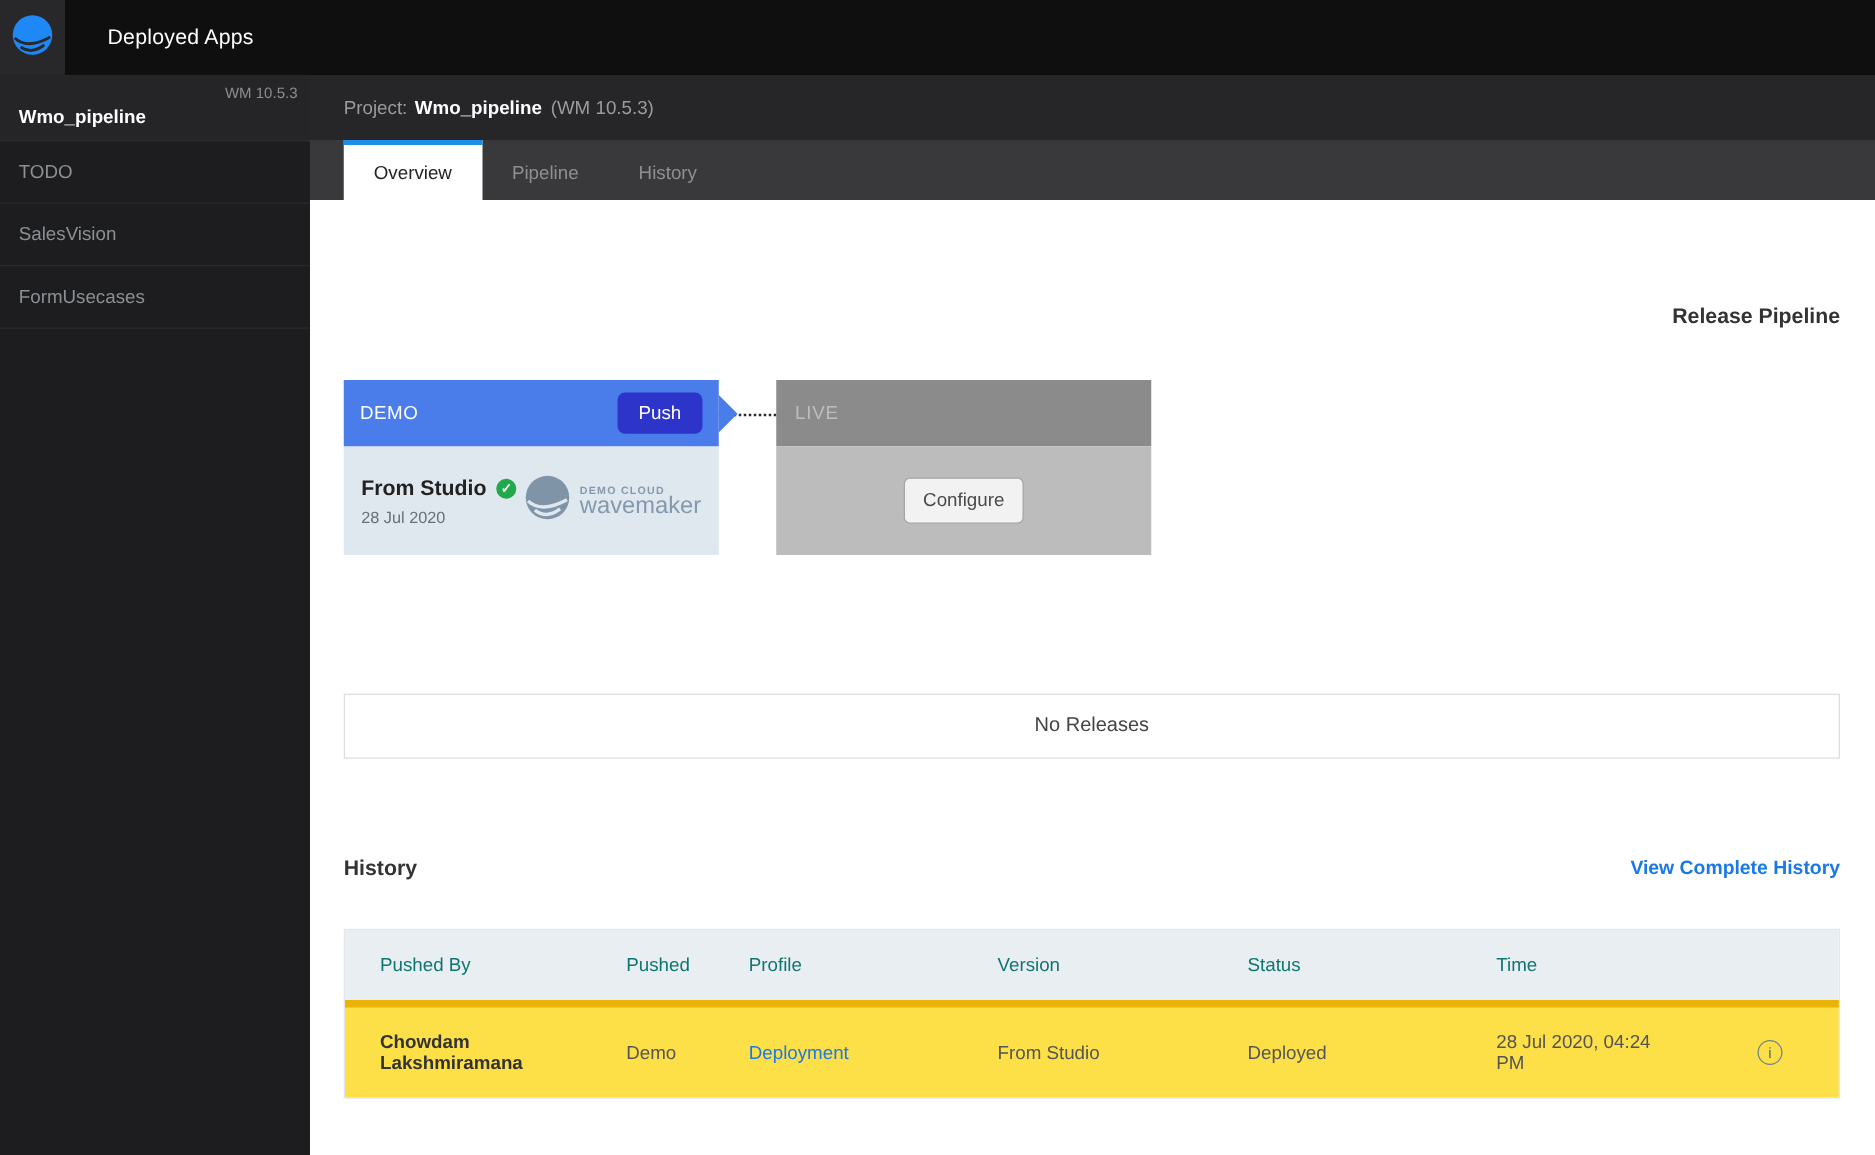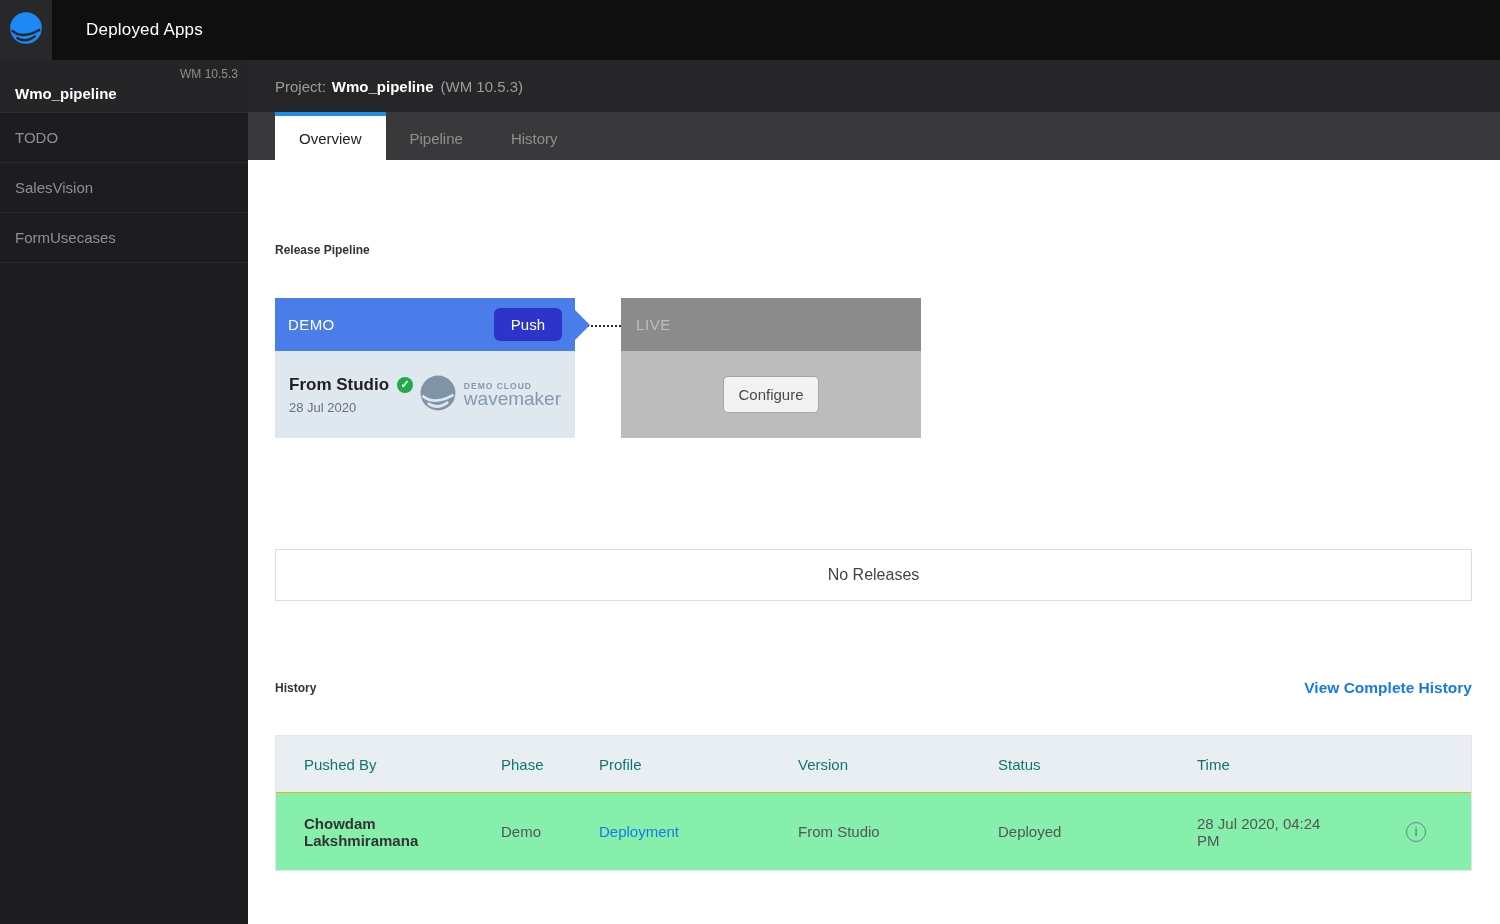--- a/index.html
+++ b/index.html
@@ -28,21 +28,21 @@
   .proj-name { color:#fff; font-weight:700; margin:0 7px 0 6px; }
   .proj-ver { color:#9b9b9b; }
 
   
   .tabbar { height:48px; background:#39393b; display:flex; padding-left:27px; }
   .tab { display:flex; align-items:center; padding:0 24px; font-size:15px; color:#8f8f8f; border-top:4px solid transparent; cursor:pointer; }
   .tab.active { background:#fff; color:#222; border-top-color:#1e8fe8; }
 
   
   .content { flex:1; background:#fff; padding:0 28px 0 27px; overflow:hidden; }
-  .h-section { font-size:12px; font-weight:700; color:#333; }
+  .h-section { font-size:17px; font-weight:700; color:#333;text-align:right; }
   .sec-pipeline { margin-top:83px; }
 
   
   .cards { display:flex; align-items:flex-start; margin-top:41px; }
   .card { width:300px; }
   .demo-header { position:relative; height:53px; background:#4a7dea; display:flex; align-items:center; padding:0 13px; }
   .demo-header .phase { color:#fff; font-size:15px; font-weight:500; letter-spacing:.4px; }
   .push-btn { margin-left:auto; background:#2d34c9; color:#fff; border:none; font-family:inherit; font-size:15px; font-weight:500; padding:8px 17px; border-radius:6px; cursor:pointer; }
   .arrow-right { position:absolute; right:-15px; top:50%; transform:translateY(-50%); width:0; height:0; border-top:15px solid transparent; border-bottom:15px solid transparent; border-left:15px solid #4a7dea; }
   .demo-body { height:87px; background:#dfe7ef; display:flex; align-items:center; justify-content:space-between; padding:0 14px 0 14px; }
@@ -65,21 +65,21 @@
   
   .sec-newrel { margin-top:56px; }
   .empty-box { margin-top:111px; height:52px; border:1px solid #ddd; display:flex; align-items:center; justify-content:center; font-size:16px; color:#444; }
 
   
   .hist-head { margin-top:78px; display:flex; align-items:center; justify-content:space-between; }
   .view-link { color:#1a79e8; font-size:15.5px; font-weight:700; text-decoration:none; cursor:pointer; }
   .hist-table { margin-top:38px; border:1px solid #e2e7eb; }
   .t-row { display:grid; grid-template-columns:225px 98px 199px 200px 199px 176px 1fr; align-items:center; }
   .t-header { height:56px; background:#e9eef3; color:#0f766e; font-size:15px; }
-  .t-data { height:78px; background:#86efac; border-top:1px solid #eab308; font-size:15px; color:#555; }
+  .t-data { height:78px; background:#fde047; border-top:6px solid #eab308; font-size:15px; color:#555; }
   .cell-first { padding-left:28px; padding-right:58px; }
   .t-data .cell-first { font-weight:700; color:#333; }
   .cell-time { padding-right:36px; }
   .link-cell { color:#1a79e8; cursor:pointer; }
   .info-icon { width:20px; height:20px; border:1px solid #708090; border-radius:50%; color:#57646f; font-size:12px; display:inline-flex; align-items:center; justify-content:center; margin-left:33px; cursor:pointer; }
 </style>
 </head>
 <body>
 
 <div class="topbar">
@@ -178,21 +178,21 @@
       </div>
 
       <div class="hist-head">
         <div class="h-section">History</div>
         <a class="view-link">View Complete History</a>
       </div>
 
       <div class="hist-table">
         <div class="t-row t-header">
           <div class="cell-first">Pushed By</div>
-          <div>Phase</div>
+          <div>Pushed</div>
           <div>Profile</div>
           <div>Version</div>
           <div>Status</div>
           <div>Time</div>
           <div></div>
         </div>
         <div class="t-row t-data">
           <div class="cell-first">Chowdam Lakshmiramana</div>
           <div>Demo</div>
           <div class="link-cell">Deployment</div>

